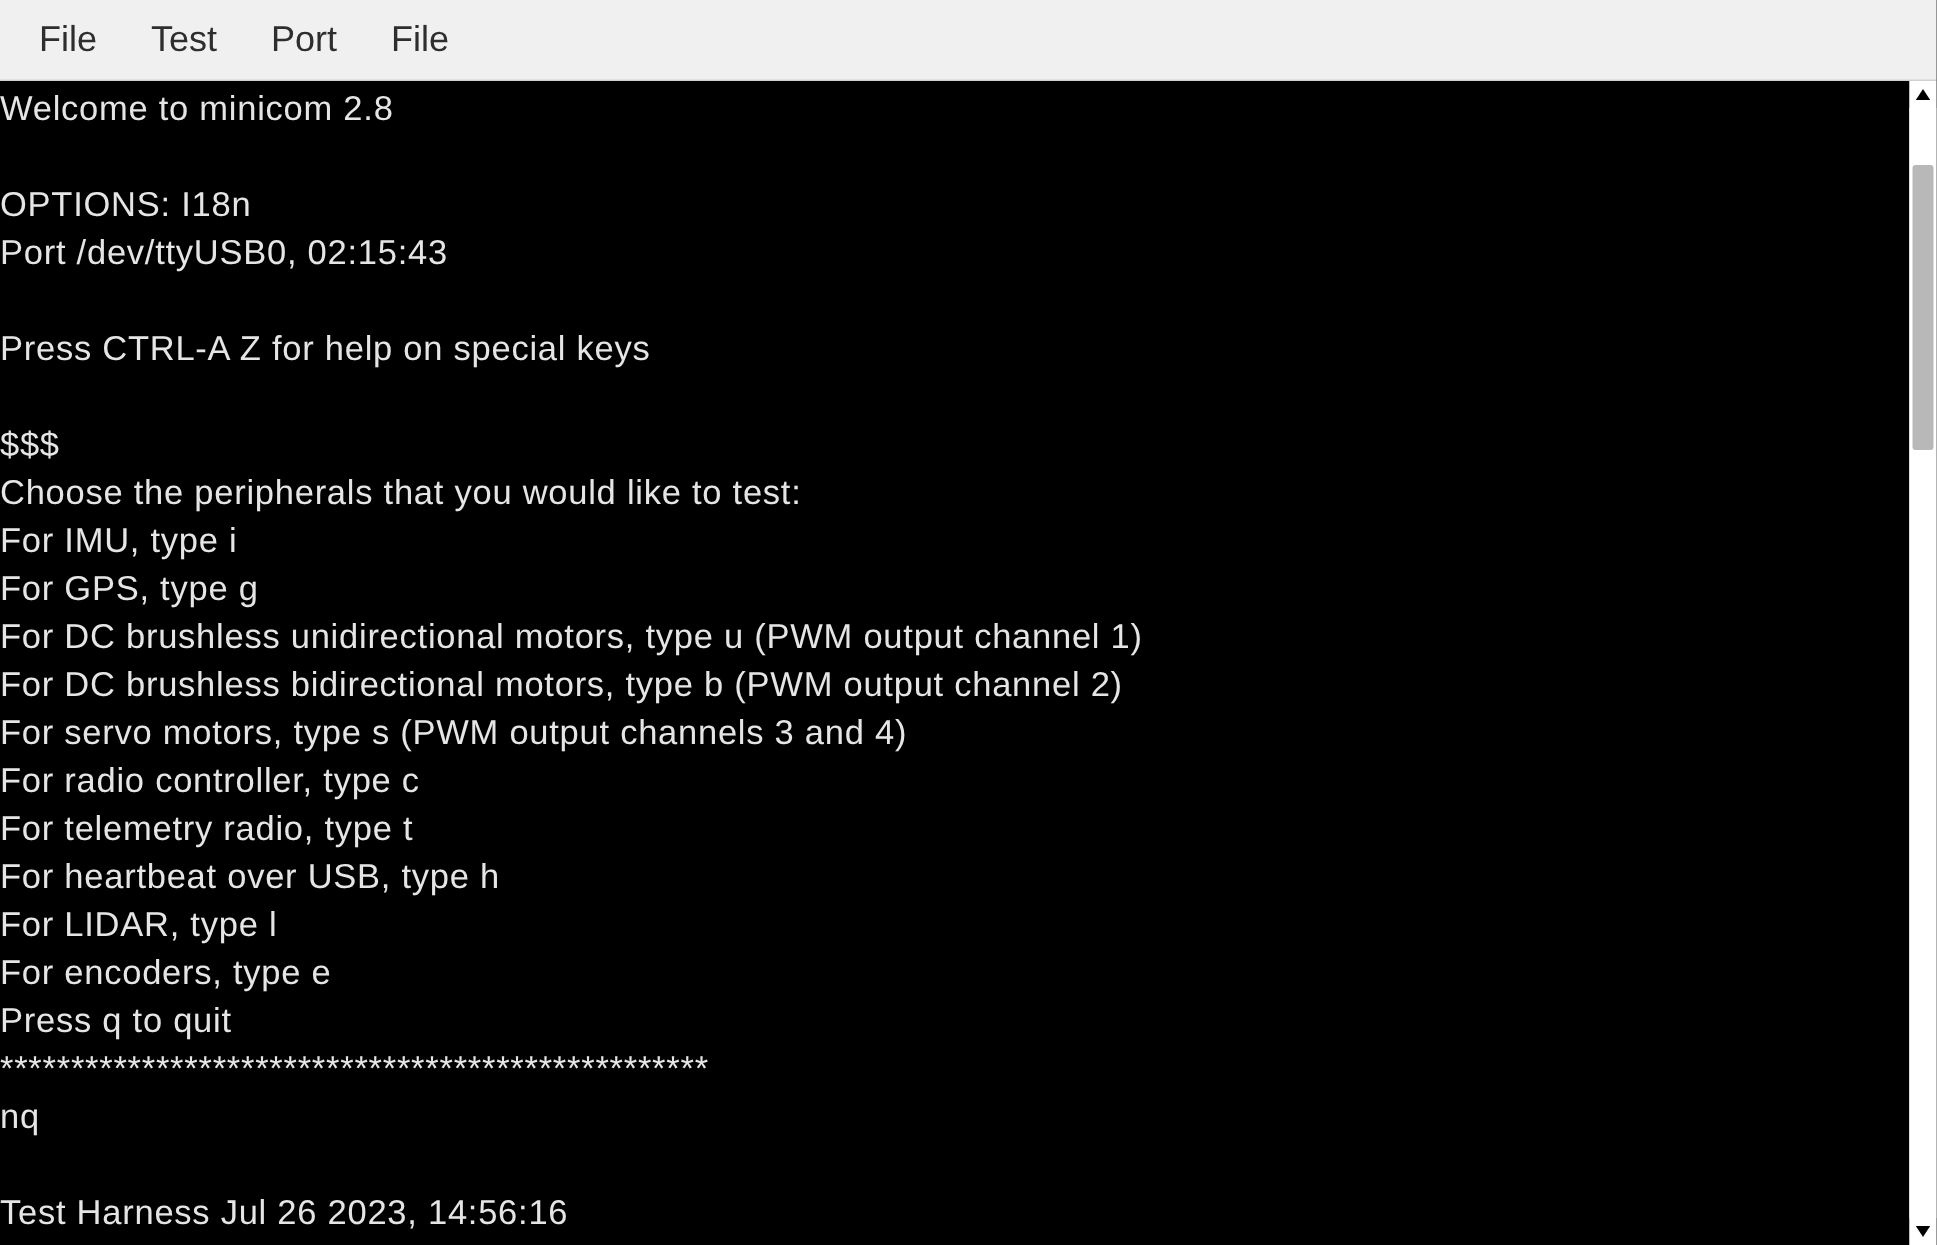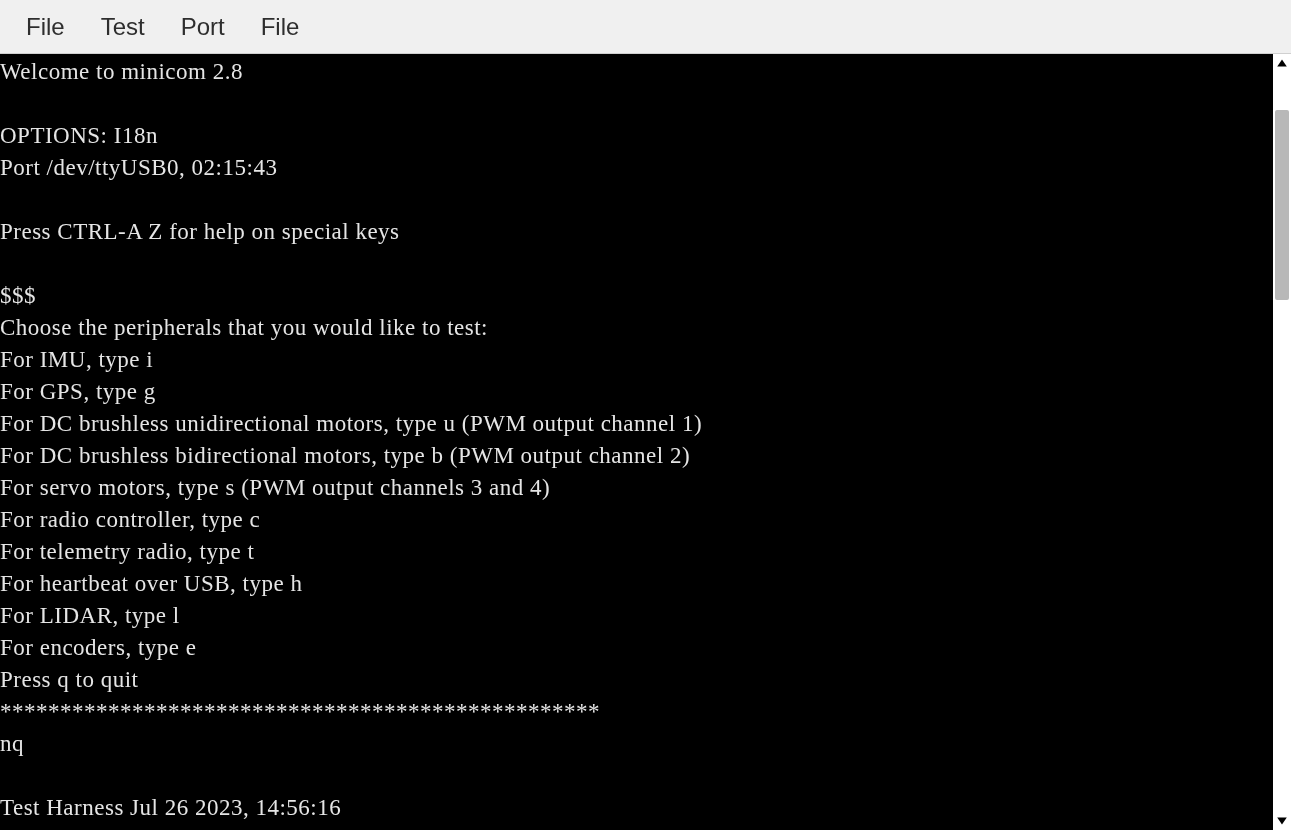--- a/index.html
+++ b/index.html
@@ -34,21 +34,21 @@
     .terminal-container {
       flex: 1;
       display: flex;
       position: relative;
       border-top: 1px solid #d0d0d0;
     }
     .terminal {
       flex: 1;
       background: #000000;
       color: #e5e5e5;
-      font-family: Liberation Serif, serif;
+      font-family: Liberation Sans, sans-serif;
       font-size: 23px;
       line-height: 32px;
       padding: 2px 0 0 0;
       white-space: pre;
       overflow: hidden;
       letter-spacing: 0.5px;
     }
     .scrollbar {
       width: 18px;
       background: #ffffff;

